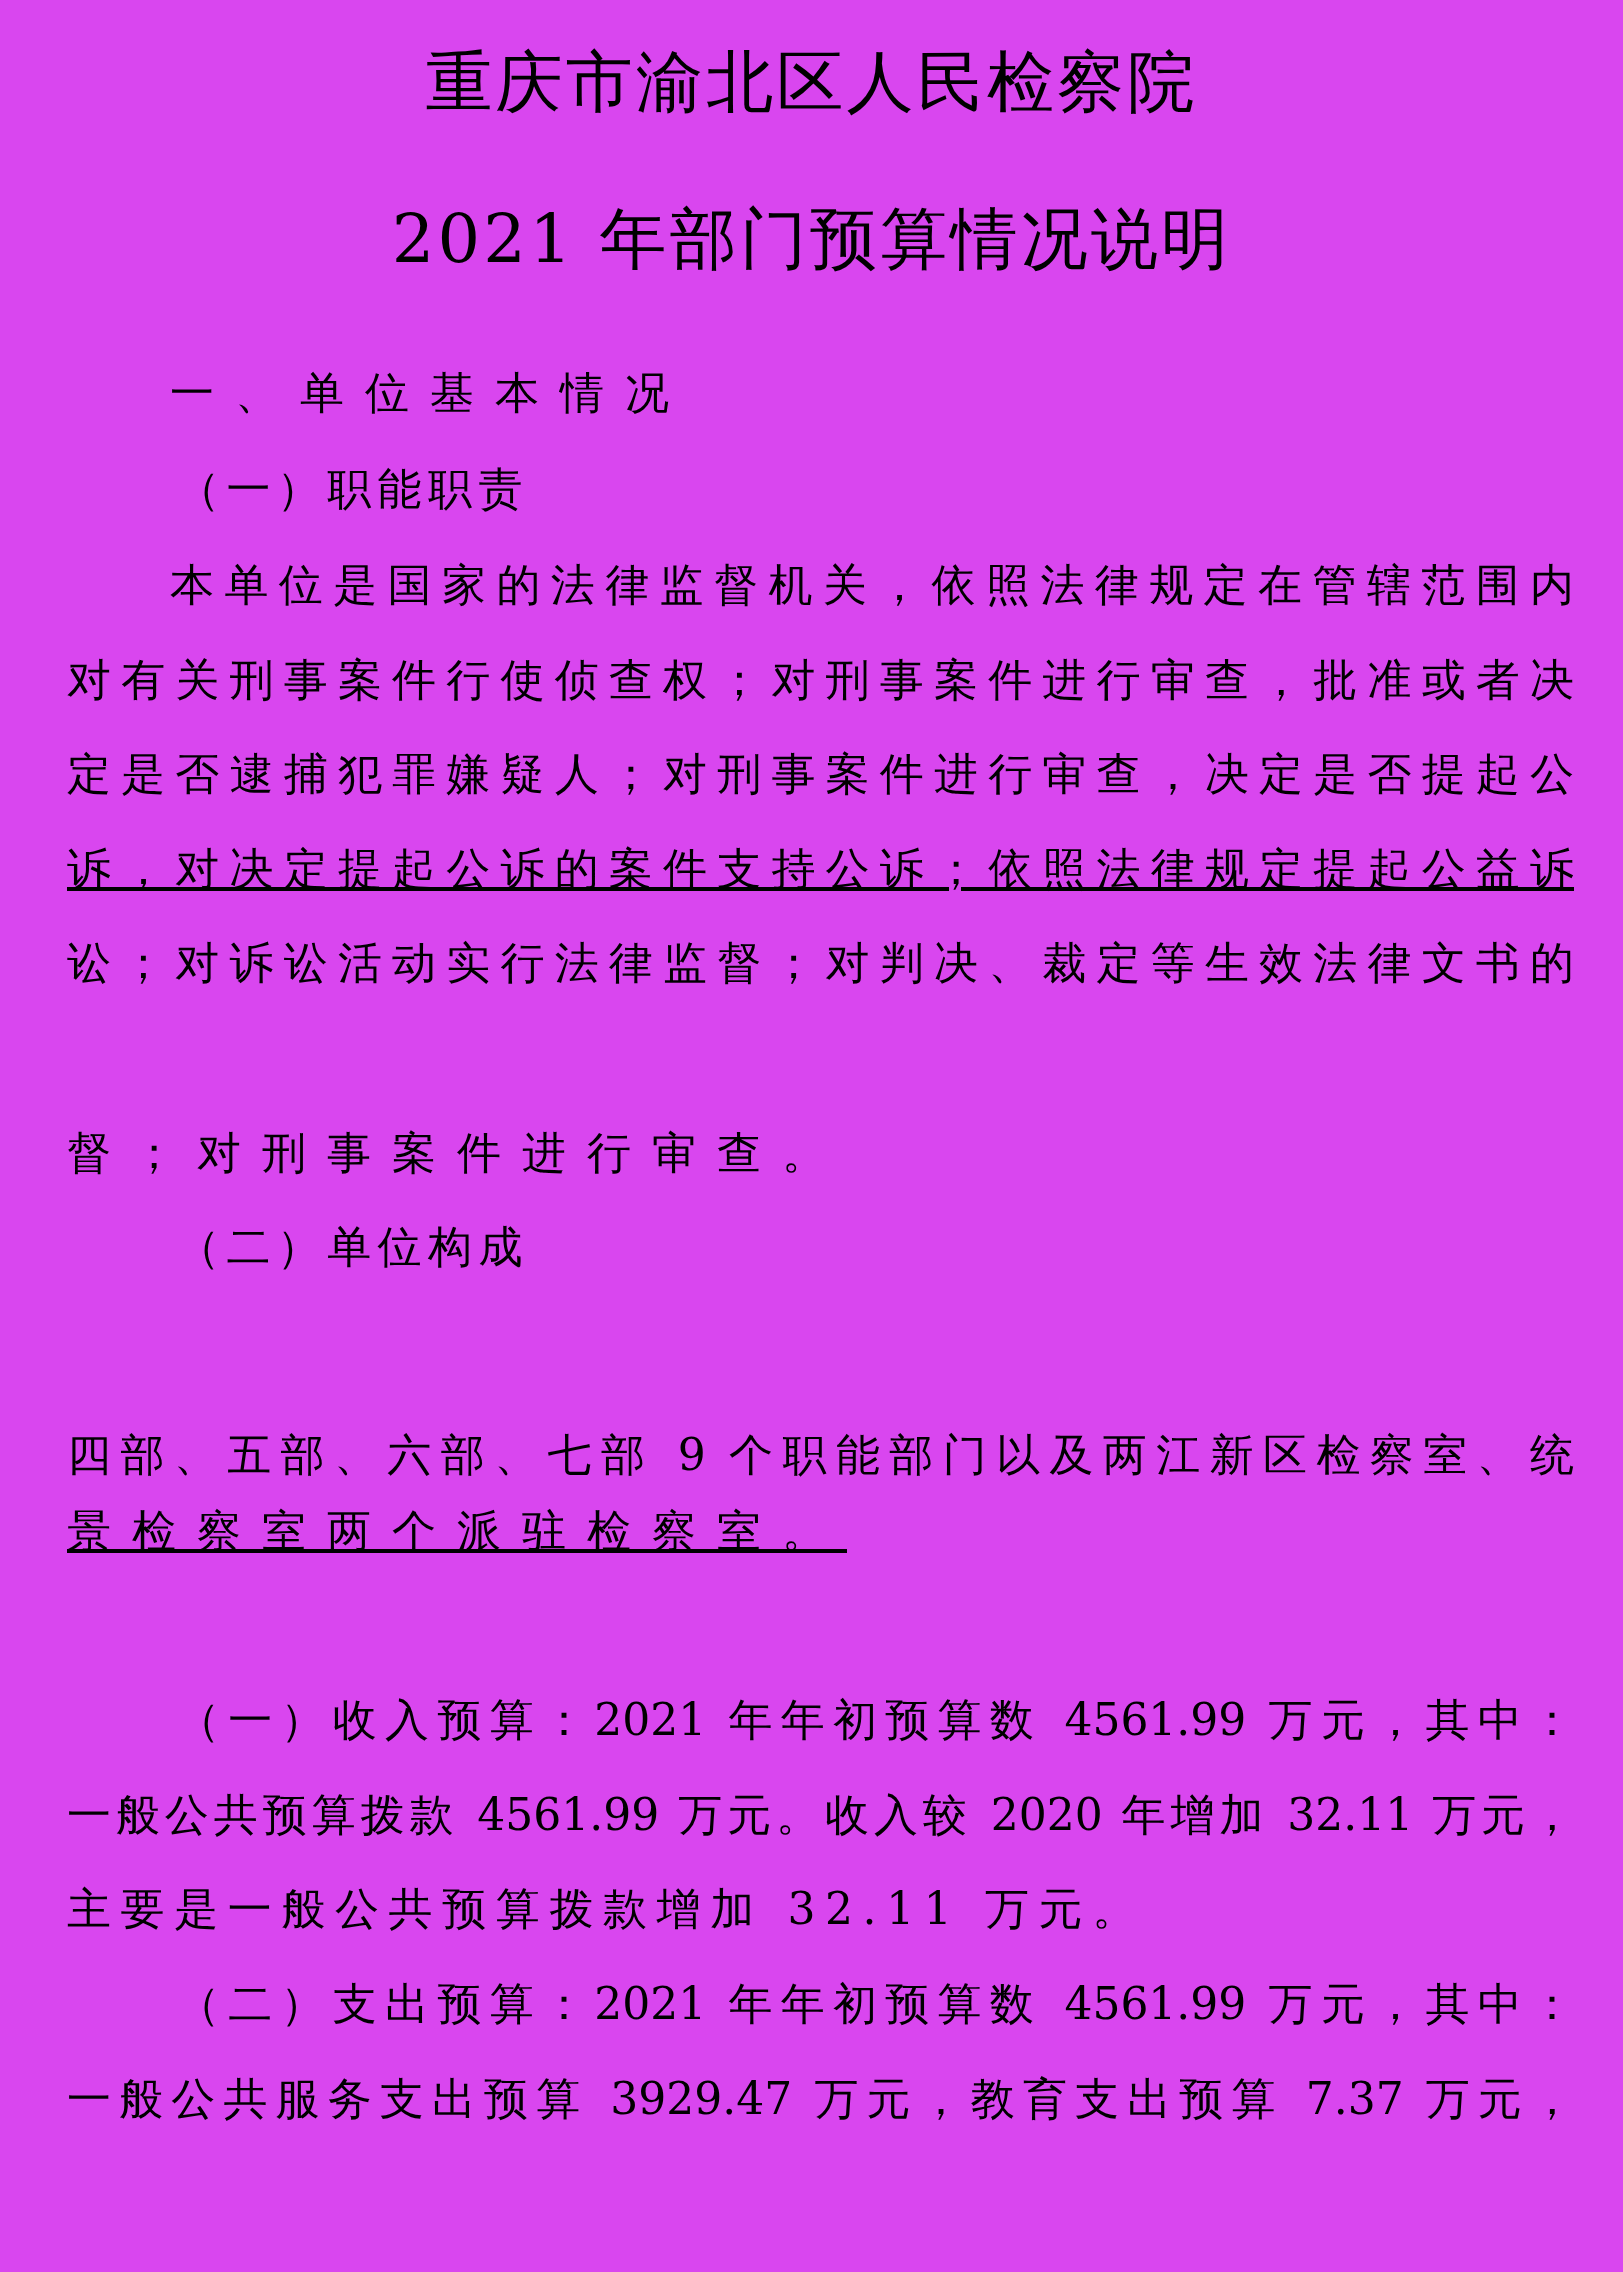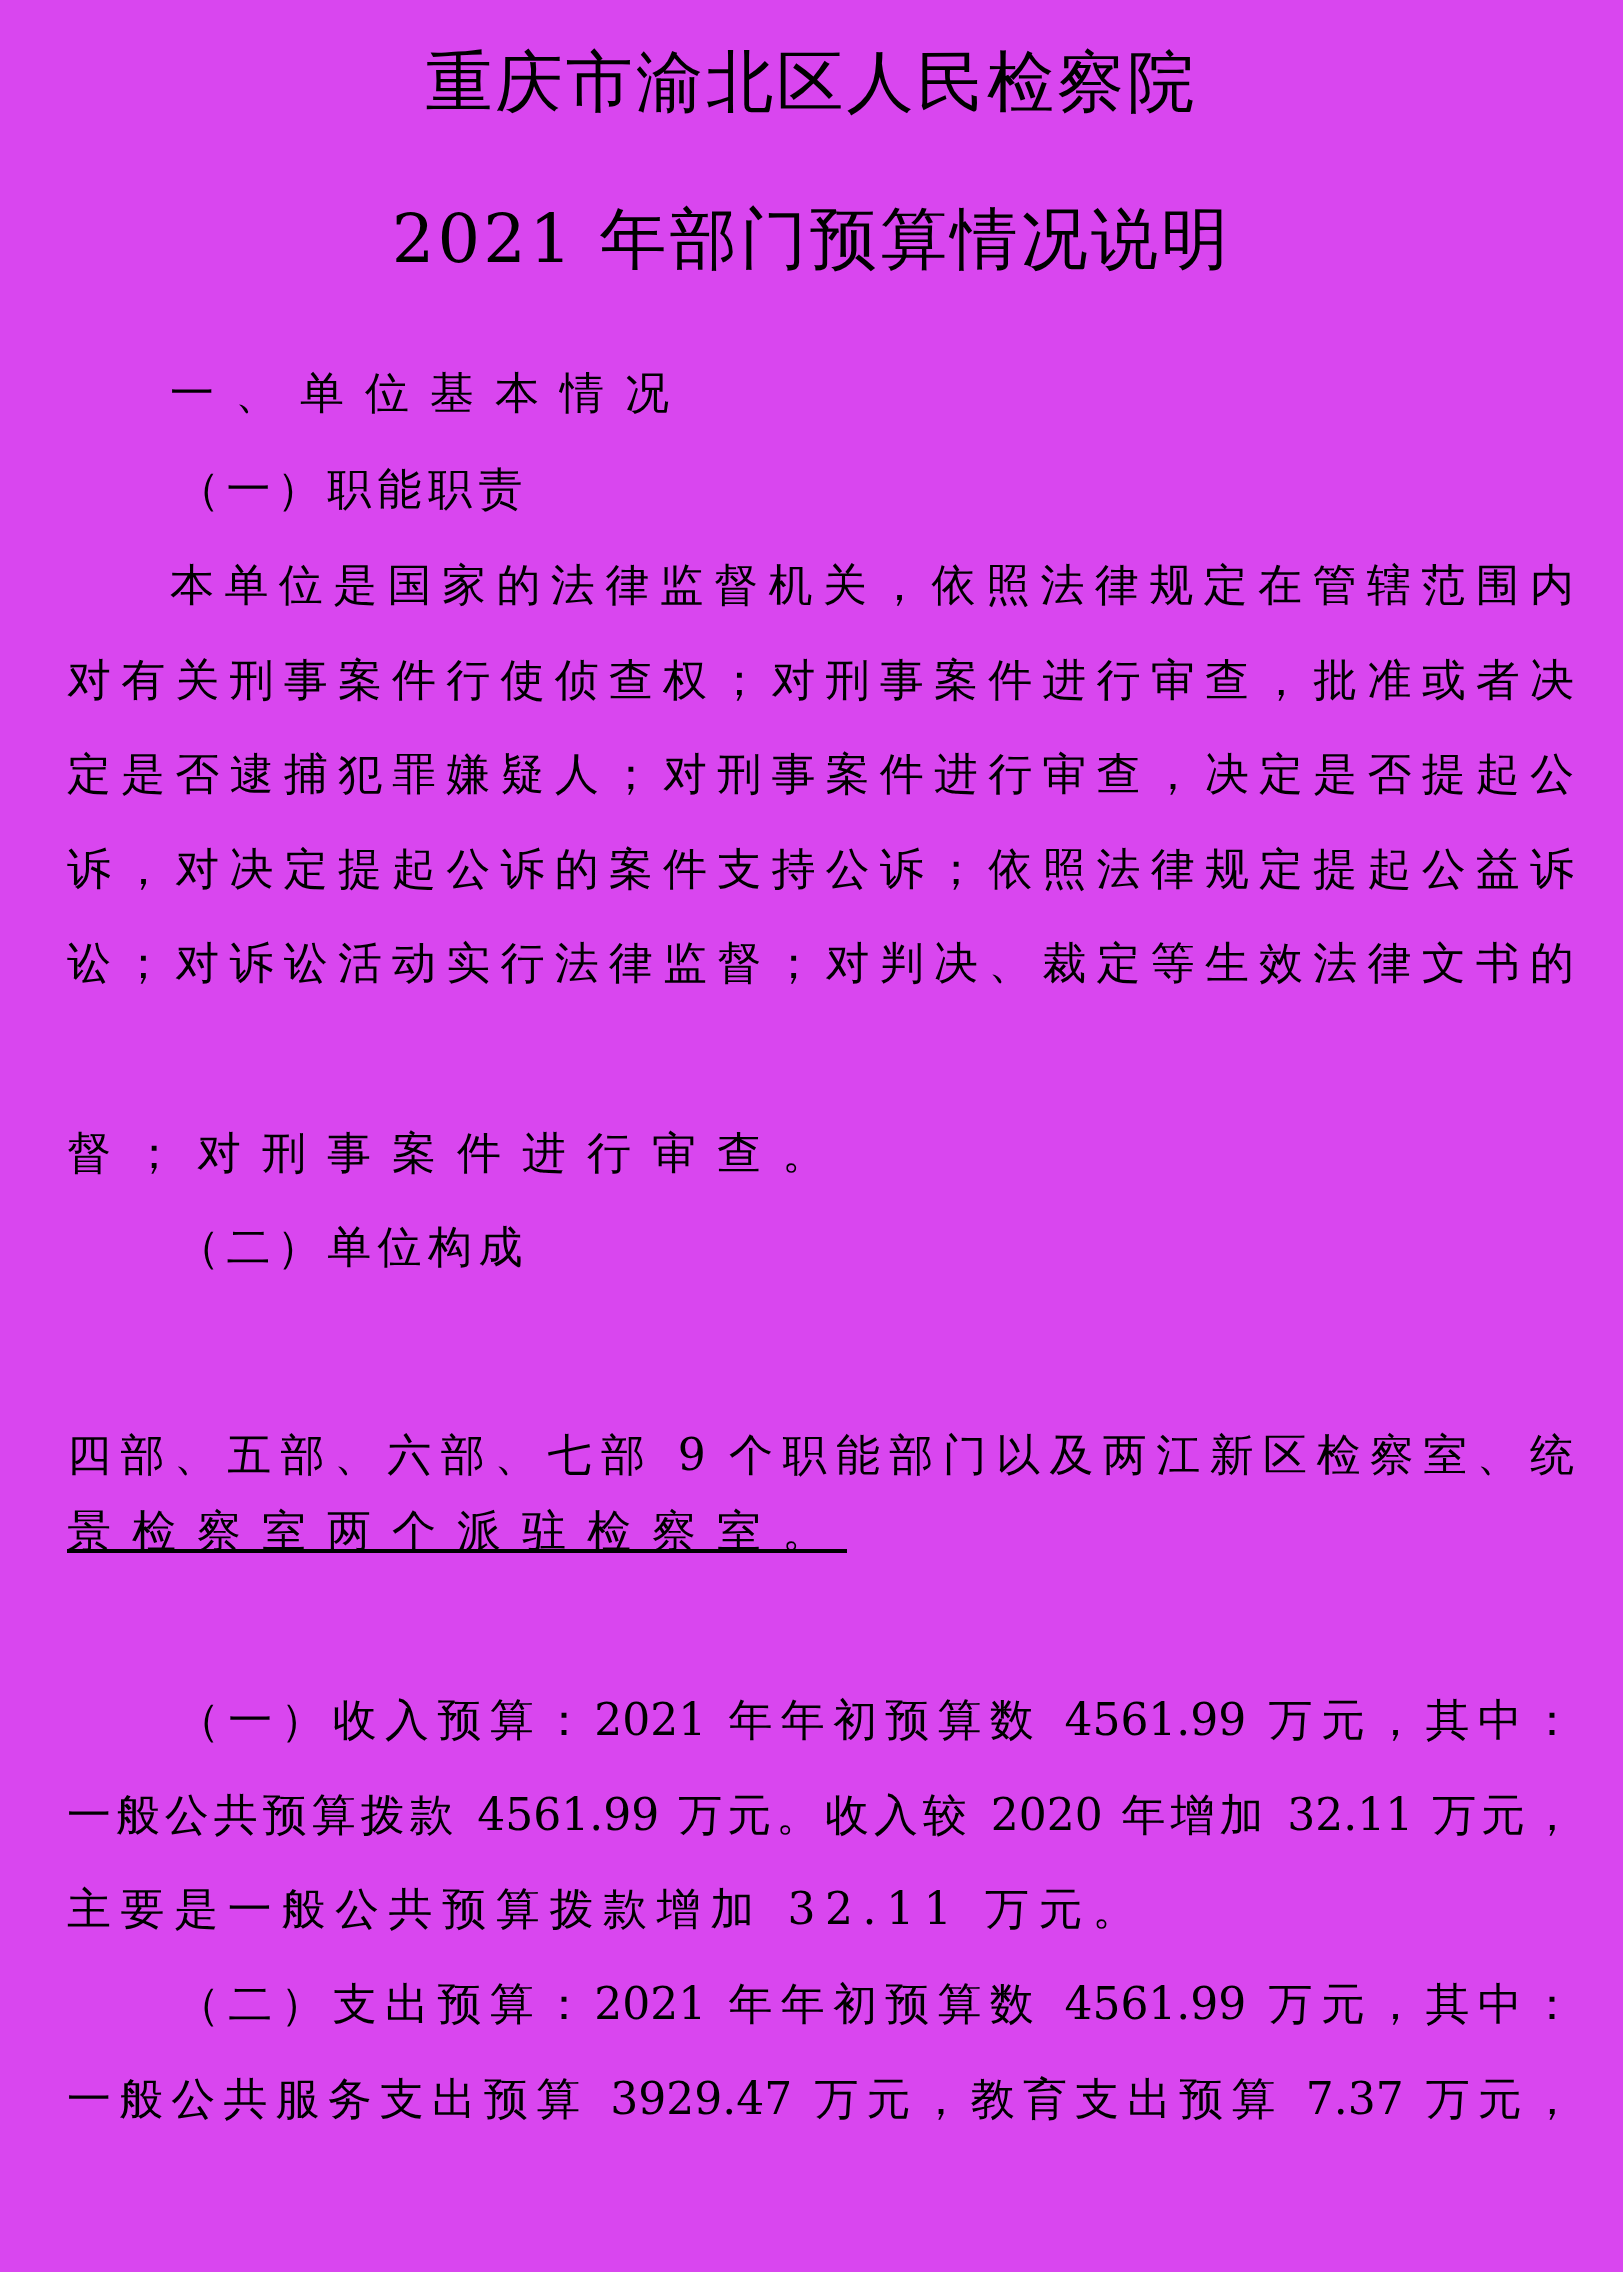--- a/index.html
+++ b/index.html
@@ -61,21 +61,21 @@
   <div class="title title-1">重庆市渝北区人民检察院</div>
   <div class="title title-2">2021 年部门预算情况说明</div>
 
   <div class="line indent" style="top:361px;">一、单位基本情况</div>
 
   <div class="line subindent" style="top:457px; letter-spacing:6.4px;">（一）职能职责</div>
 
   <div class="line indent justify" style="top:553px;">本单位是国家的法律监督机关，依照法律规定在管辖范围内</div>
   <div class="line justify" style="top:648px;">对有关刑事案件行使侦查权；对刑事案件进行审查，批准或者决</div>
   <div class="line justify" style="top:742px;">定是否逮捕犯罪嫌疑人；对刑事案件进行审查，决定是否提起公</div>
-  <div class="line justify" style="top:837px;">诉，对决定提起公诉的案件支持公诉；依照法律规定提起公益诉</div>
+  <div class="line justify" style="top:837px;text-decoration:underline;">诉，对决定提起公诉的案件支持公诉；依照法律规定提起公益诉</div>
   <div class="line justify" style="top:931px;">讼；对诉讼活动实行法律监督；对判决、裁定等生效法律文书的</div>
   <div class="line" style="top:1121px;">督；对刑事案件进行审查。</div>
 
   <div class="line subindent" style="top:1215px; letter-spacing:6.4px;">（二）单位构成</div>
 
   <div class="line justify" style="top:1403px;margin-top:20px;">四部、五部、六部、七部 9 个职能部门以及两江新区检察室、统</div>
   <div class="line" style="top:1499px;text-decoration:underline;">景检察室两个派驻检察室。</div>
 
 
   <div class="line subindent justify" style="top:1688px; width:1398px;">（一）收入预算：2021 年年初预算数 4561.99 万元，其中：</div>

